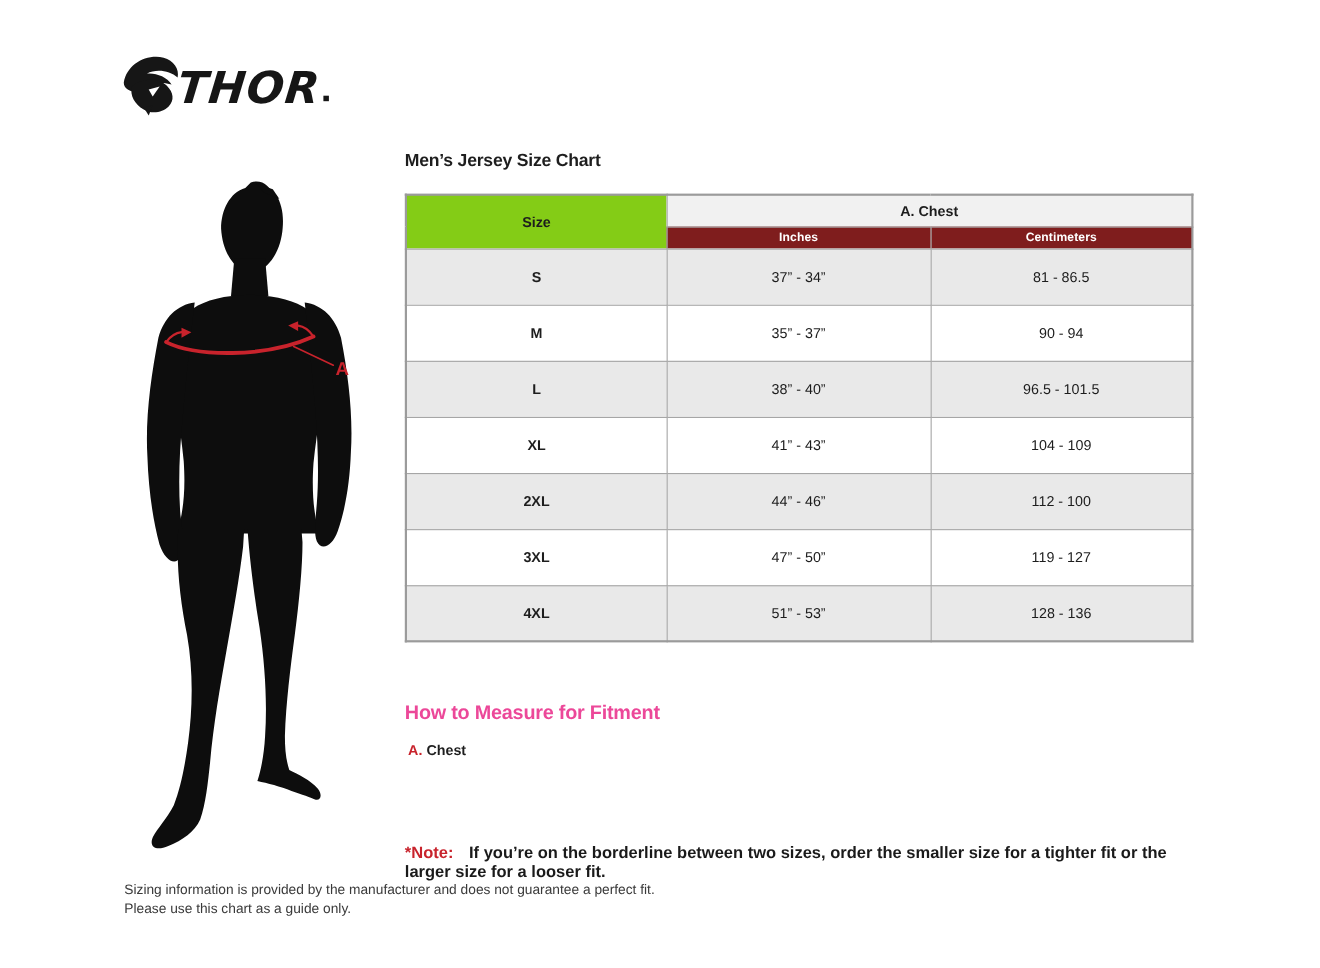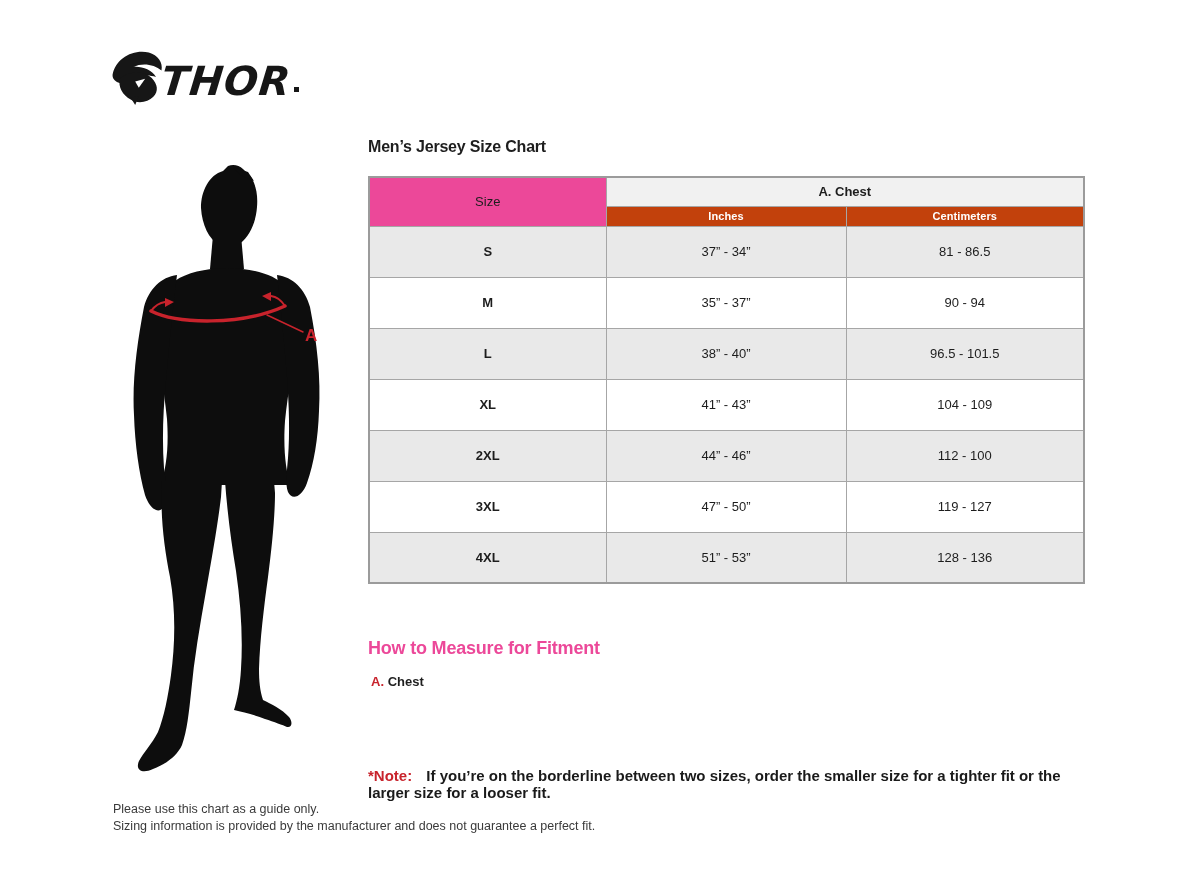--- a/index.html
+++ b/index.html
@@ -29,24 +29,24 @@
     font-size:16px; font-weight:bold; letter-spacing:-0.2px; color:#1e1e1e;
   }
   table.size-chart {
     position:absolute; left:368px; top:176px; width:715px;
     border-collapse:collapse; border:2px solid #9b9b9b;
     font-size:13px; color:#1d1d1d; table-layout:fixed;
   }
   table.size-chart th, table.size-chart td {
     border:1px solid #a6a6a6; text-align:center; vertical-align:middle;
   }
-  th.size-h { height:49px; background:#ec4899; font-size:13px; font-weight:normal; }
+  th.size-h { height:49px; background:#84cc16; font-size:13px; font-weight:bold; }
   th.group-h { background:#f1f1f1; font-size:13px; font-weight:bold; }
   th.bar {
-    height:20px; background:#c2410c; color:#ffffff;
+    height:20px; background:#7f1d1d; color:#ffffff;
     font-size:11px; font-weight:bold; letter-spacing:0.1px;
   }
   th.bar2 { border-left:4px solid #ffffff; }
   tbody td { height:51px; }
   tbody tr:nth-child(odd) { background:#e9e9e9; }
   tbody tr:nth-child(even) { background:#ffffff; }
   td.size-c { font-weight:bold; }
 
   
   .measure-heading {
@@ -183,15 +183,15 @@
     <span>Chest</span>
   </div>
 </div>
 
 <div class="note-line">
   <span class="note-label">*Note:</span>
   <span>If you’re on the borderline between two sizes, order the smaller size for a tighter fit or the larger size for a looser fit.</span>
 </div>
 
 <div class="footer">
+  <div>Sizing information is provided by the manufacturer and does not guarantee a perfect fit.</div>
   <div>Please use this chart as a guide only.</div>
-  <div>Sizing information is provided by the manufacturer and does not guarantee a perfect fit.</div>
 </div>
 
 </body></html>

